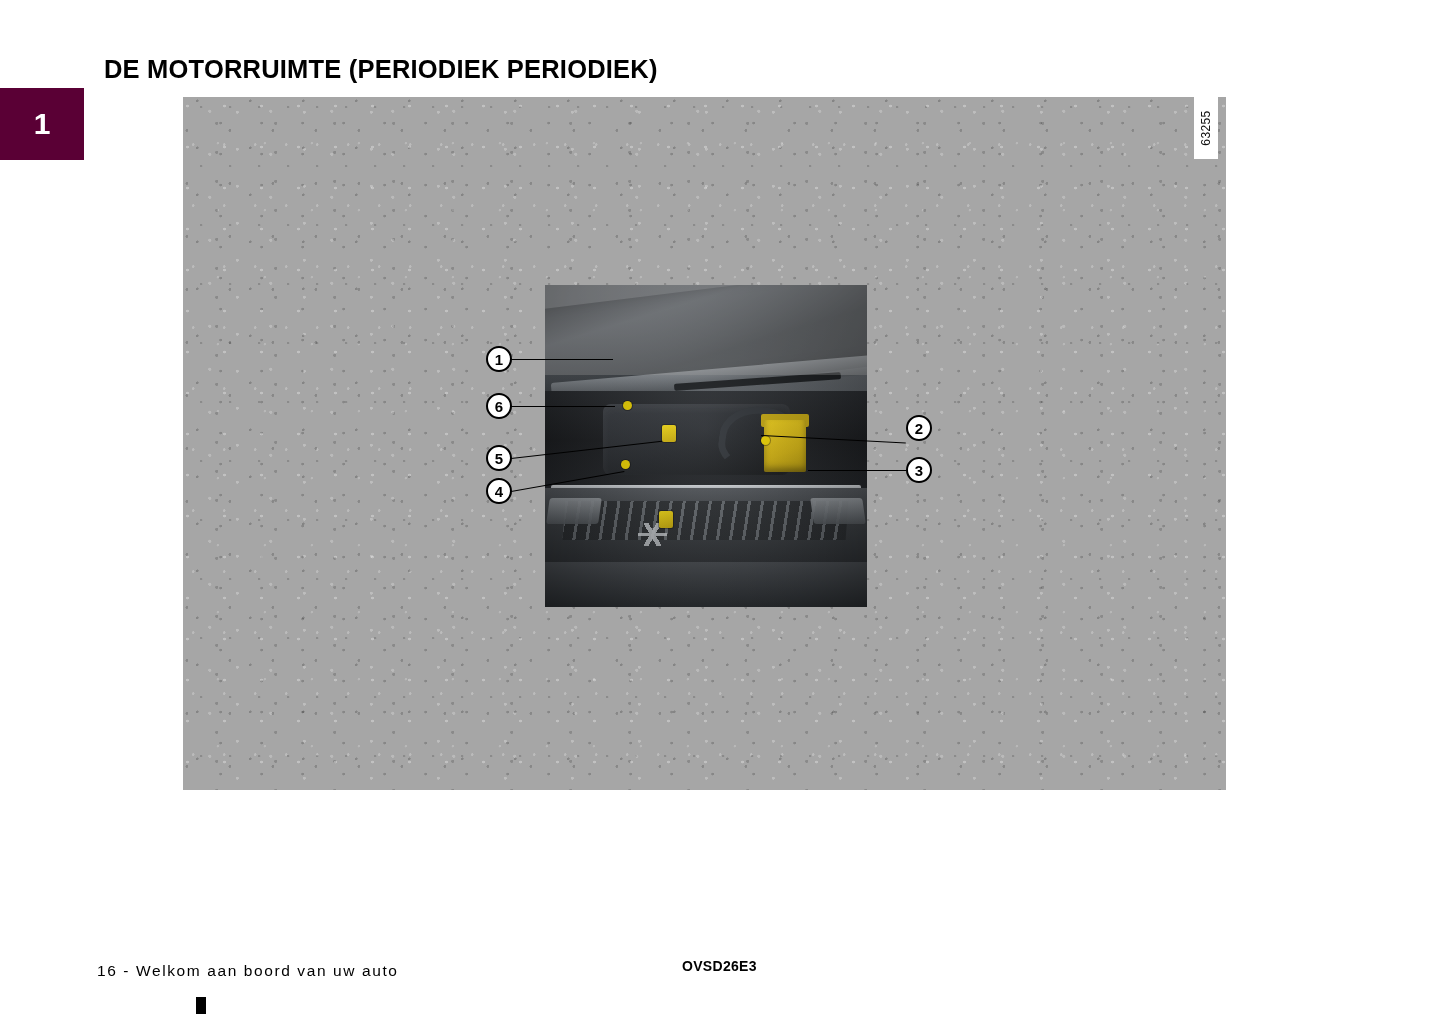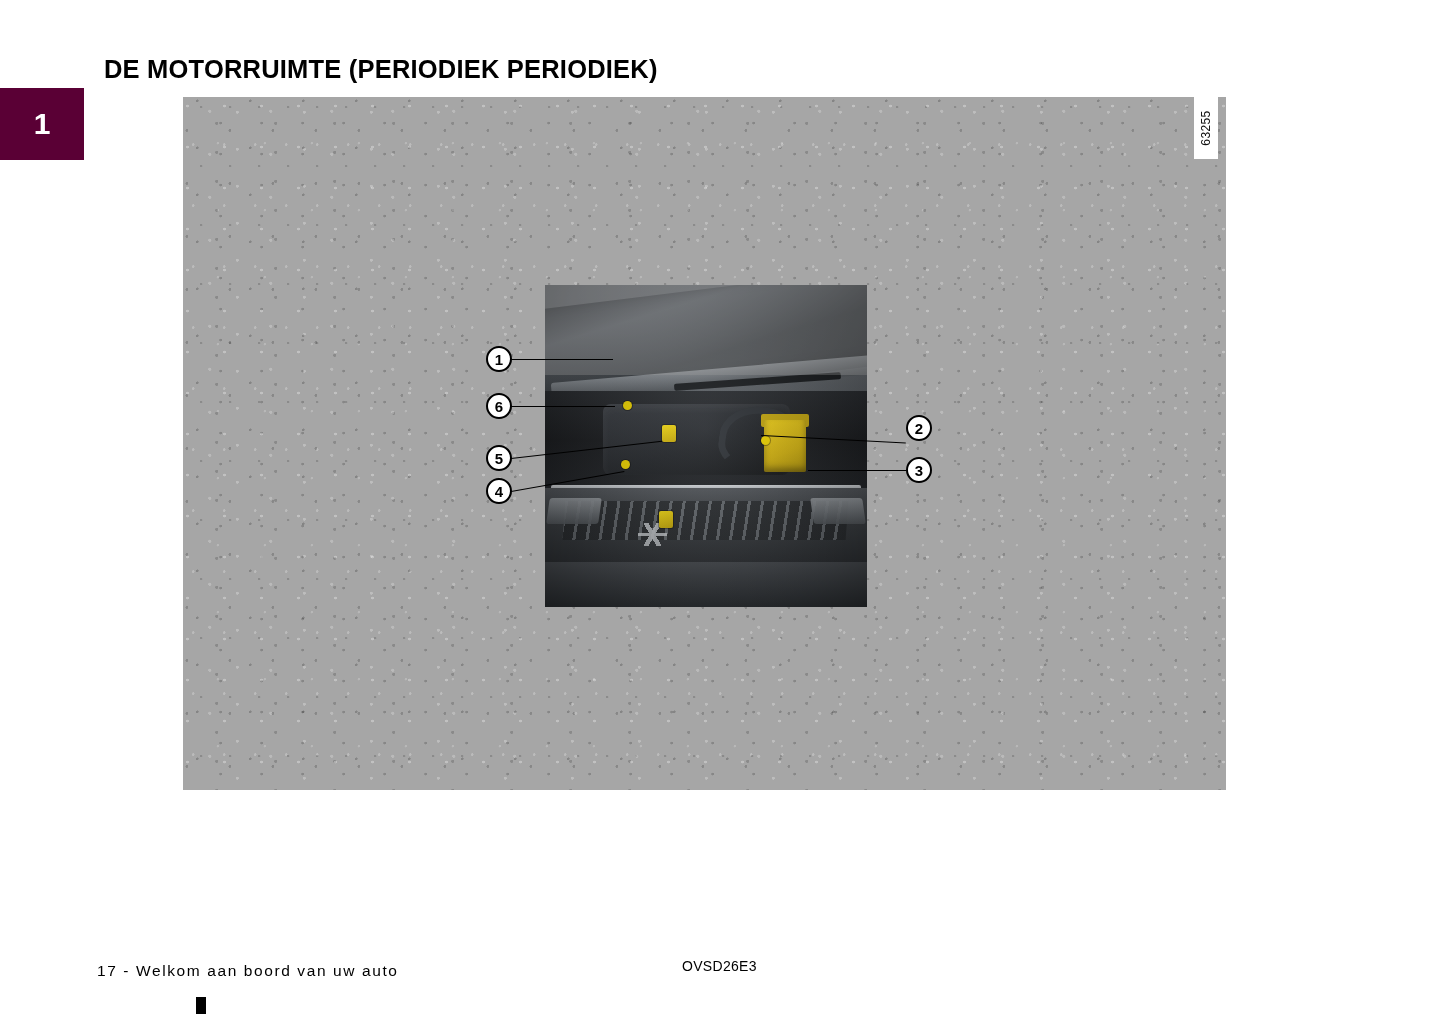--- a/index.html
+++ b/index.html
@@ -259,20 +259,21 @@
     white-space: nowrap;
   }
   .footer-center {
     position: absolute;
     left: 682px;
     top: 958px;
     font-size: 14px;
     color: #000000;
     letter-spacing: 0.3px;
     white-space: nowrap;
+    font-weight: bold;
   }
   .footer-mark {
     position: absolute;
     left: 196px;
     top: 997px;
     width: 10px;
     height: 17px;
     background: #000000;
   }
 </style>
@@ -340,15 +341,15 @@
     <span>4</span>
   </div>
   <div class="callout" style="left:723px; top:318px;">
     <span>2</span>
   </div>
   <div class="callout" style="left:723px; top:360px;">
     <span>3</span>
   </div>
 </div>
 
-<div class="footer-left">17 - Welkom aan boord van uw auto</div>
+<div class="footer-left">16 - Welkom aan boord van uw auto</div>
 <div class="footer-center">OVSD26E3</div>
 <div class="footer-mark"></div>
 
 </body></html>

